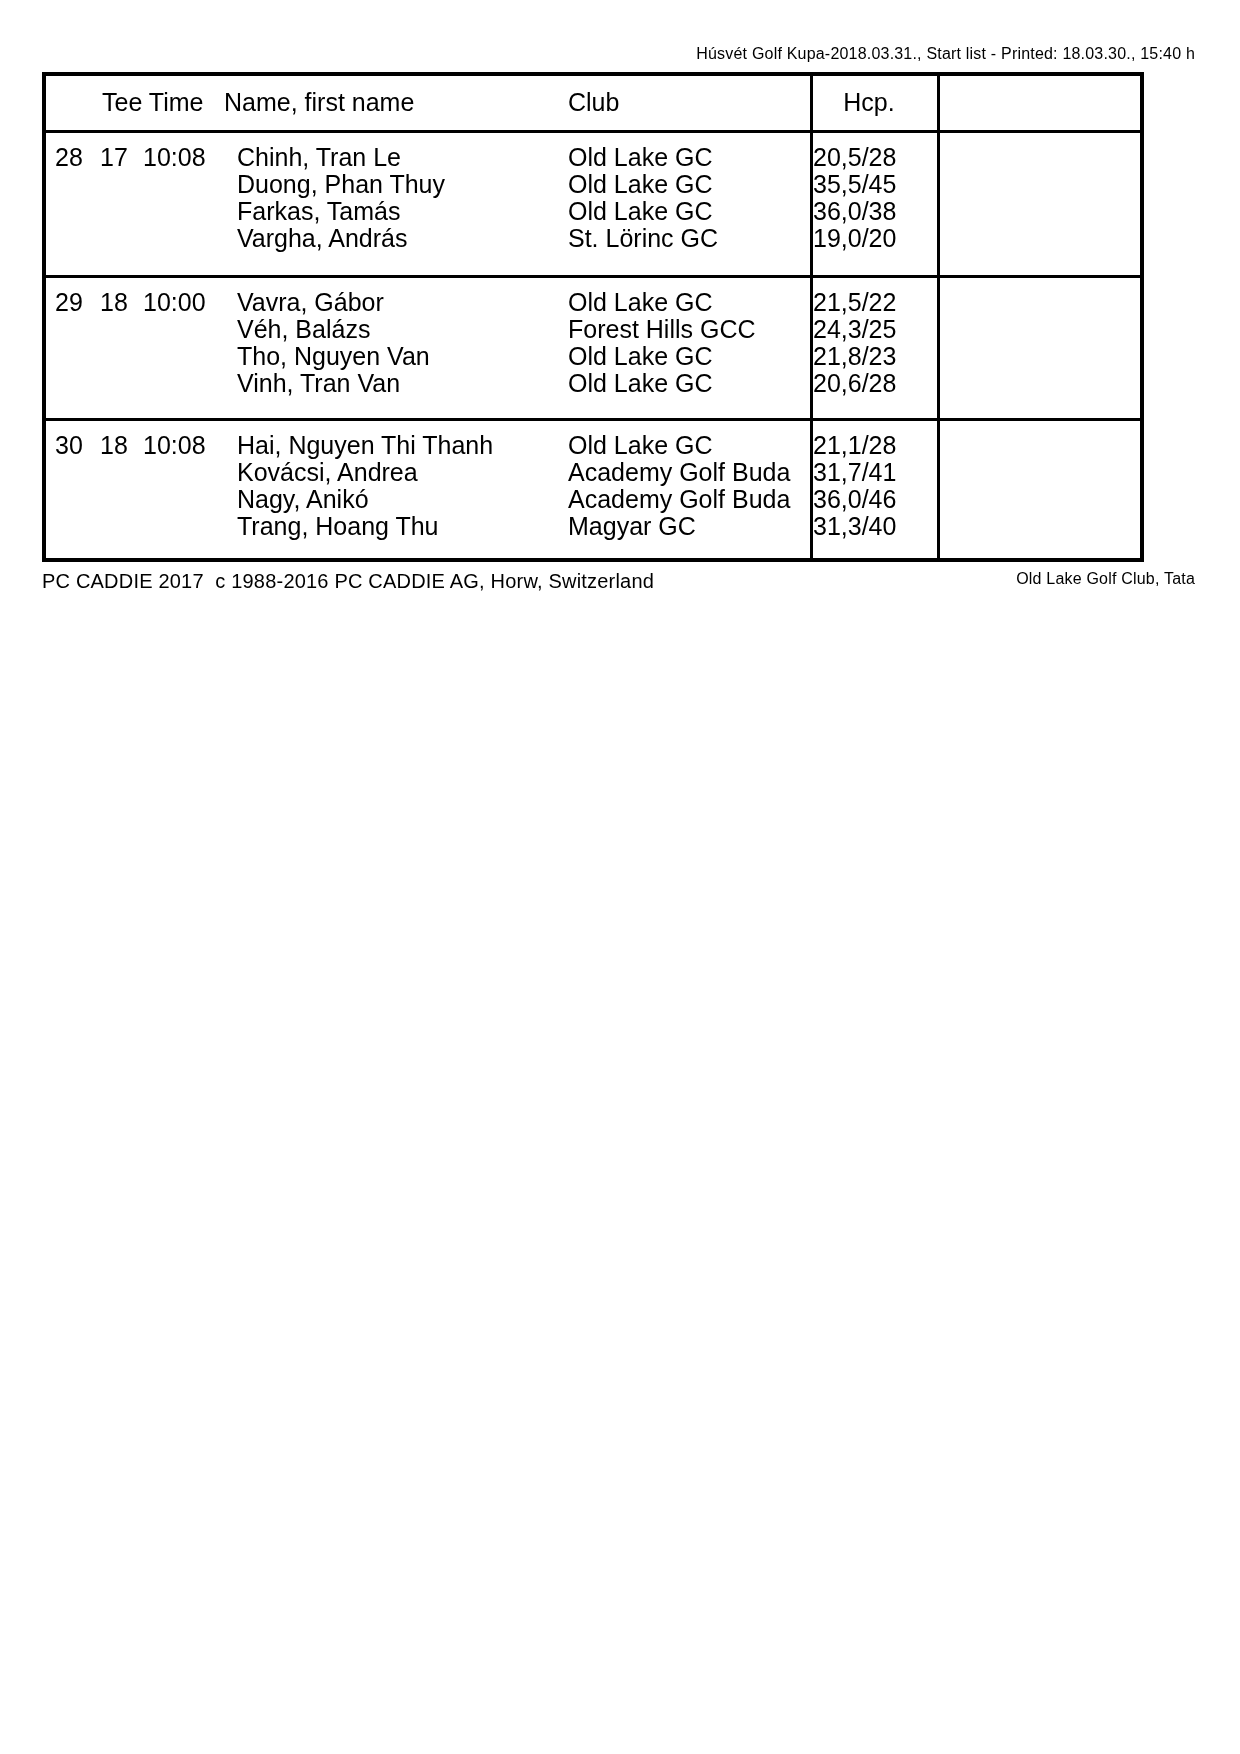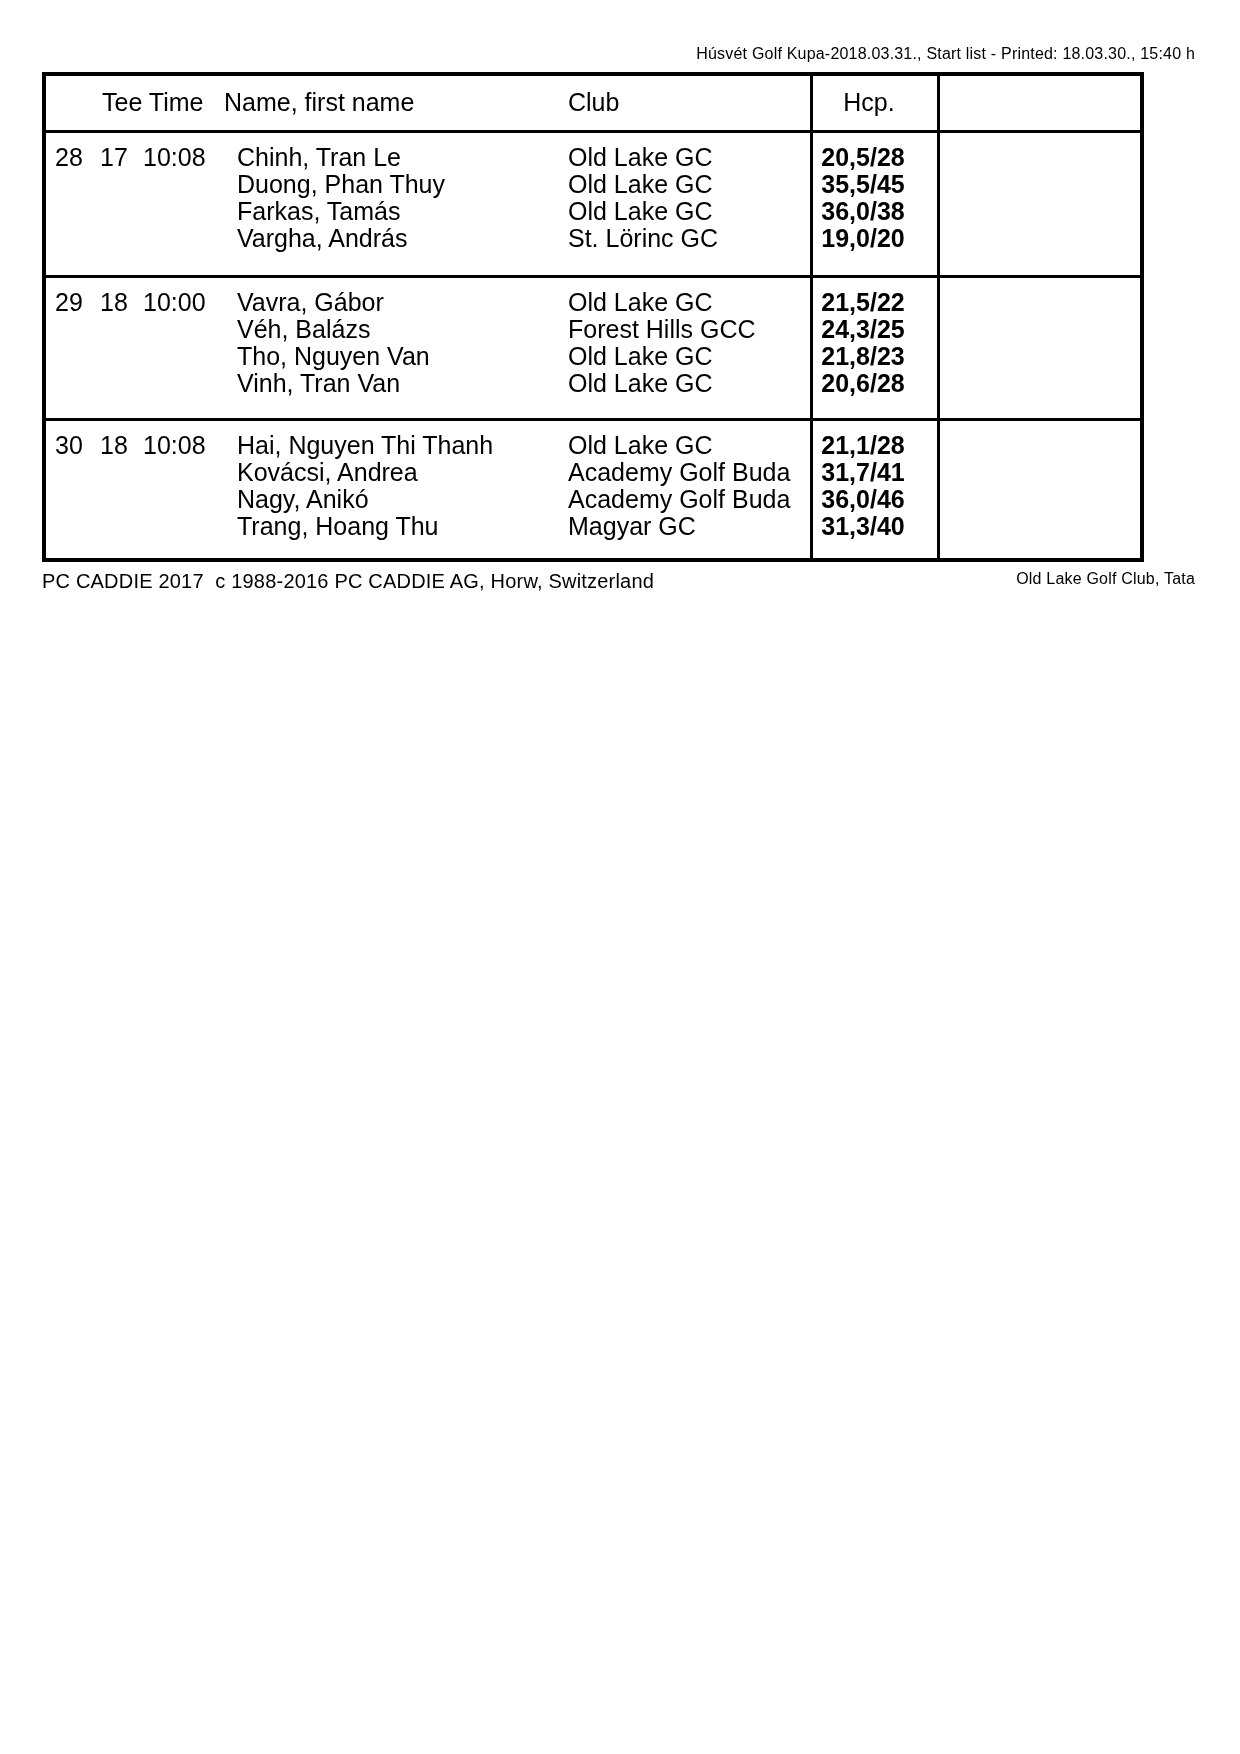--- a/index.html
+++ b/index.html
@@ -74,21 +74,21 @@
     font-size: 25px;
     line-height: 27px;
     white-space: pre;
   }
   .row span { position: absolute; top: 0; }
   .tee-num  { left: 9px;  }
   .tee-hole { left: 54px; }
   .tee-time { left: 97px; }
   .cell-name { left: 191px; }
   .cell-club { left: 522px; width: 241px; overflow: hidden; white-space: nowrap; }
-  .cell-hcp  { left: 767px; width: 100px; text-align: center; font-weight: bold; }
+  .cell-hcp  { left: 767px; width: 100px; text-align: left; }
   .footer-left {
     position: absolute;
     left: 42px;
     top: 570px;
     font-size: 20px;
     letter-spacing: 0.2px;
     white-space: pre;
   }
   .footer-right {
     position: absolute;

